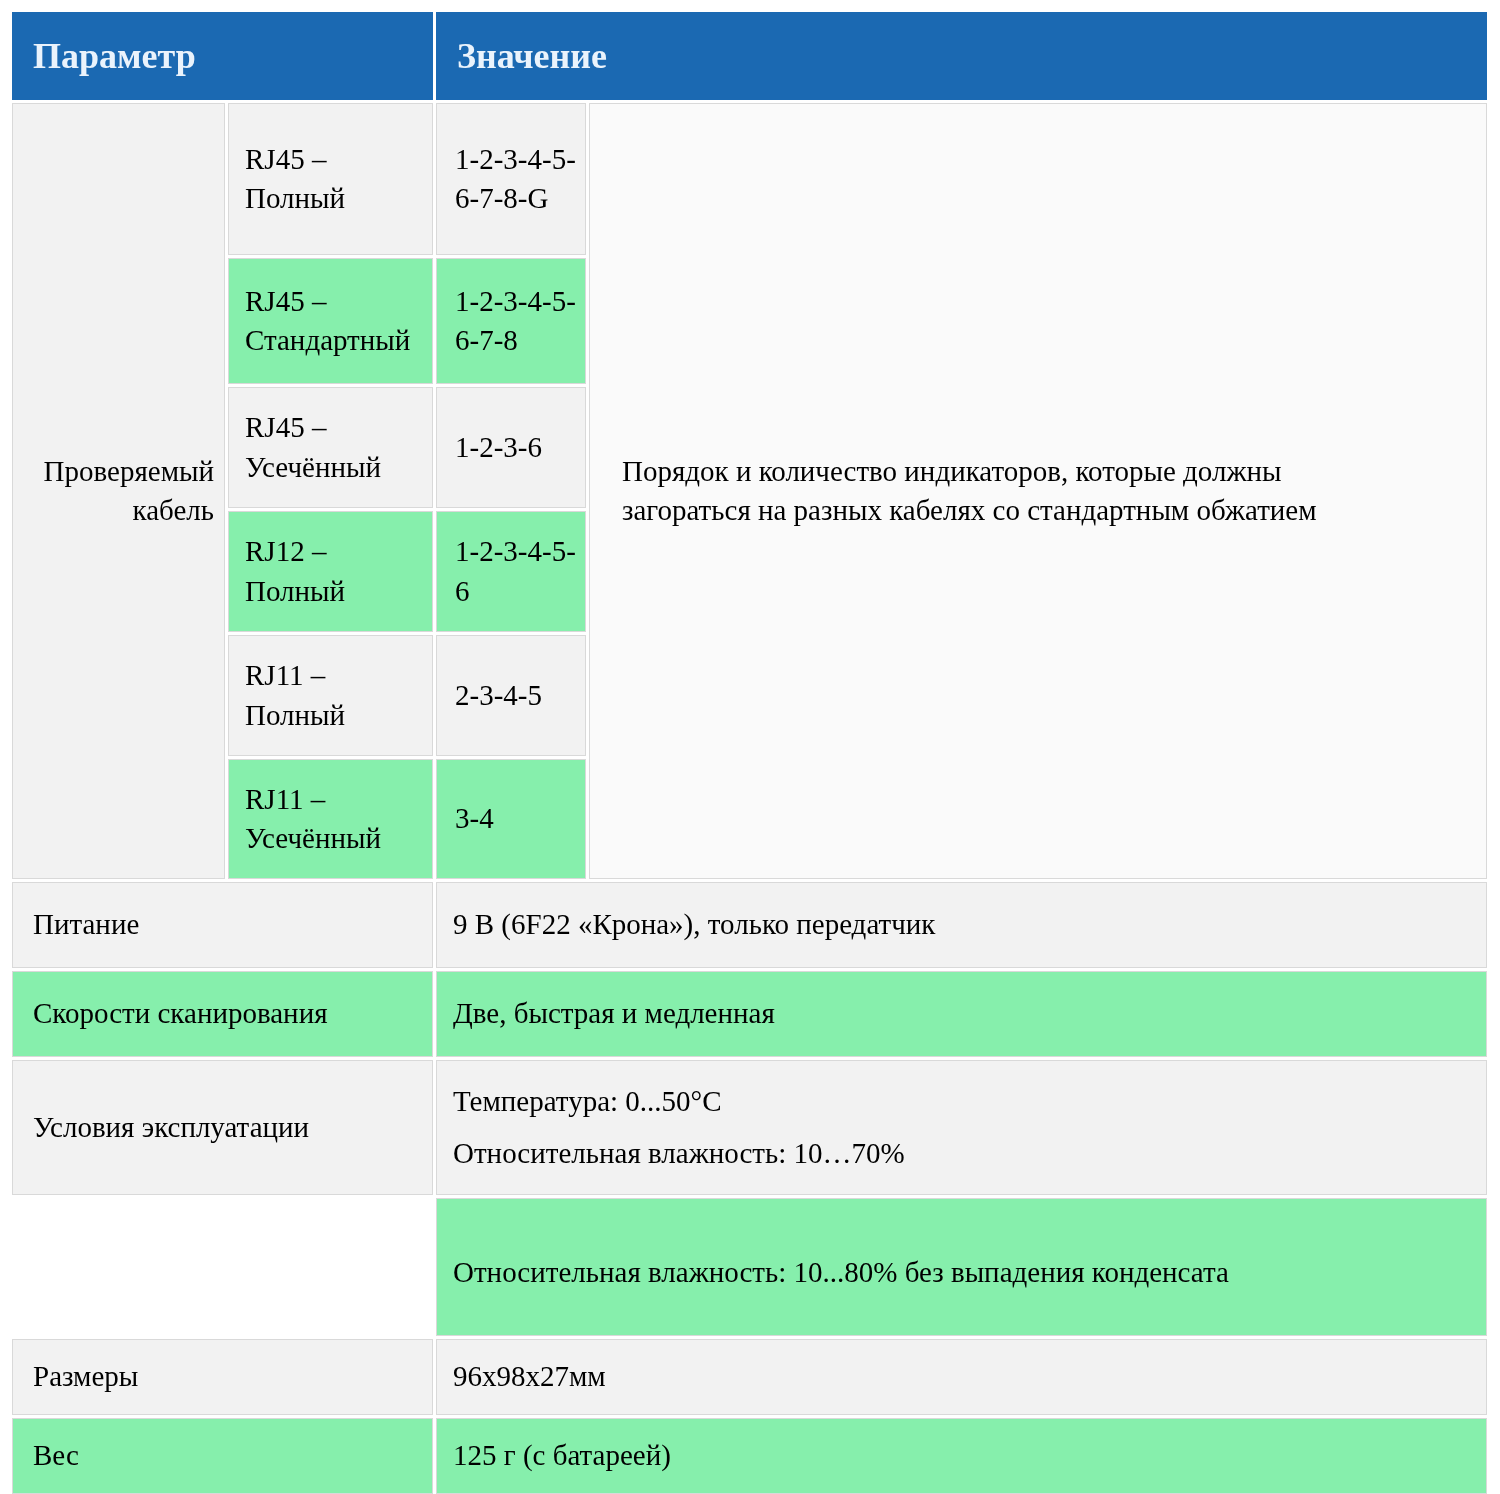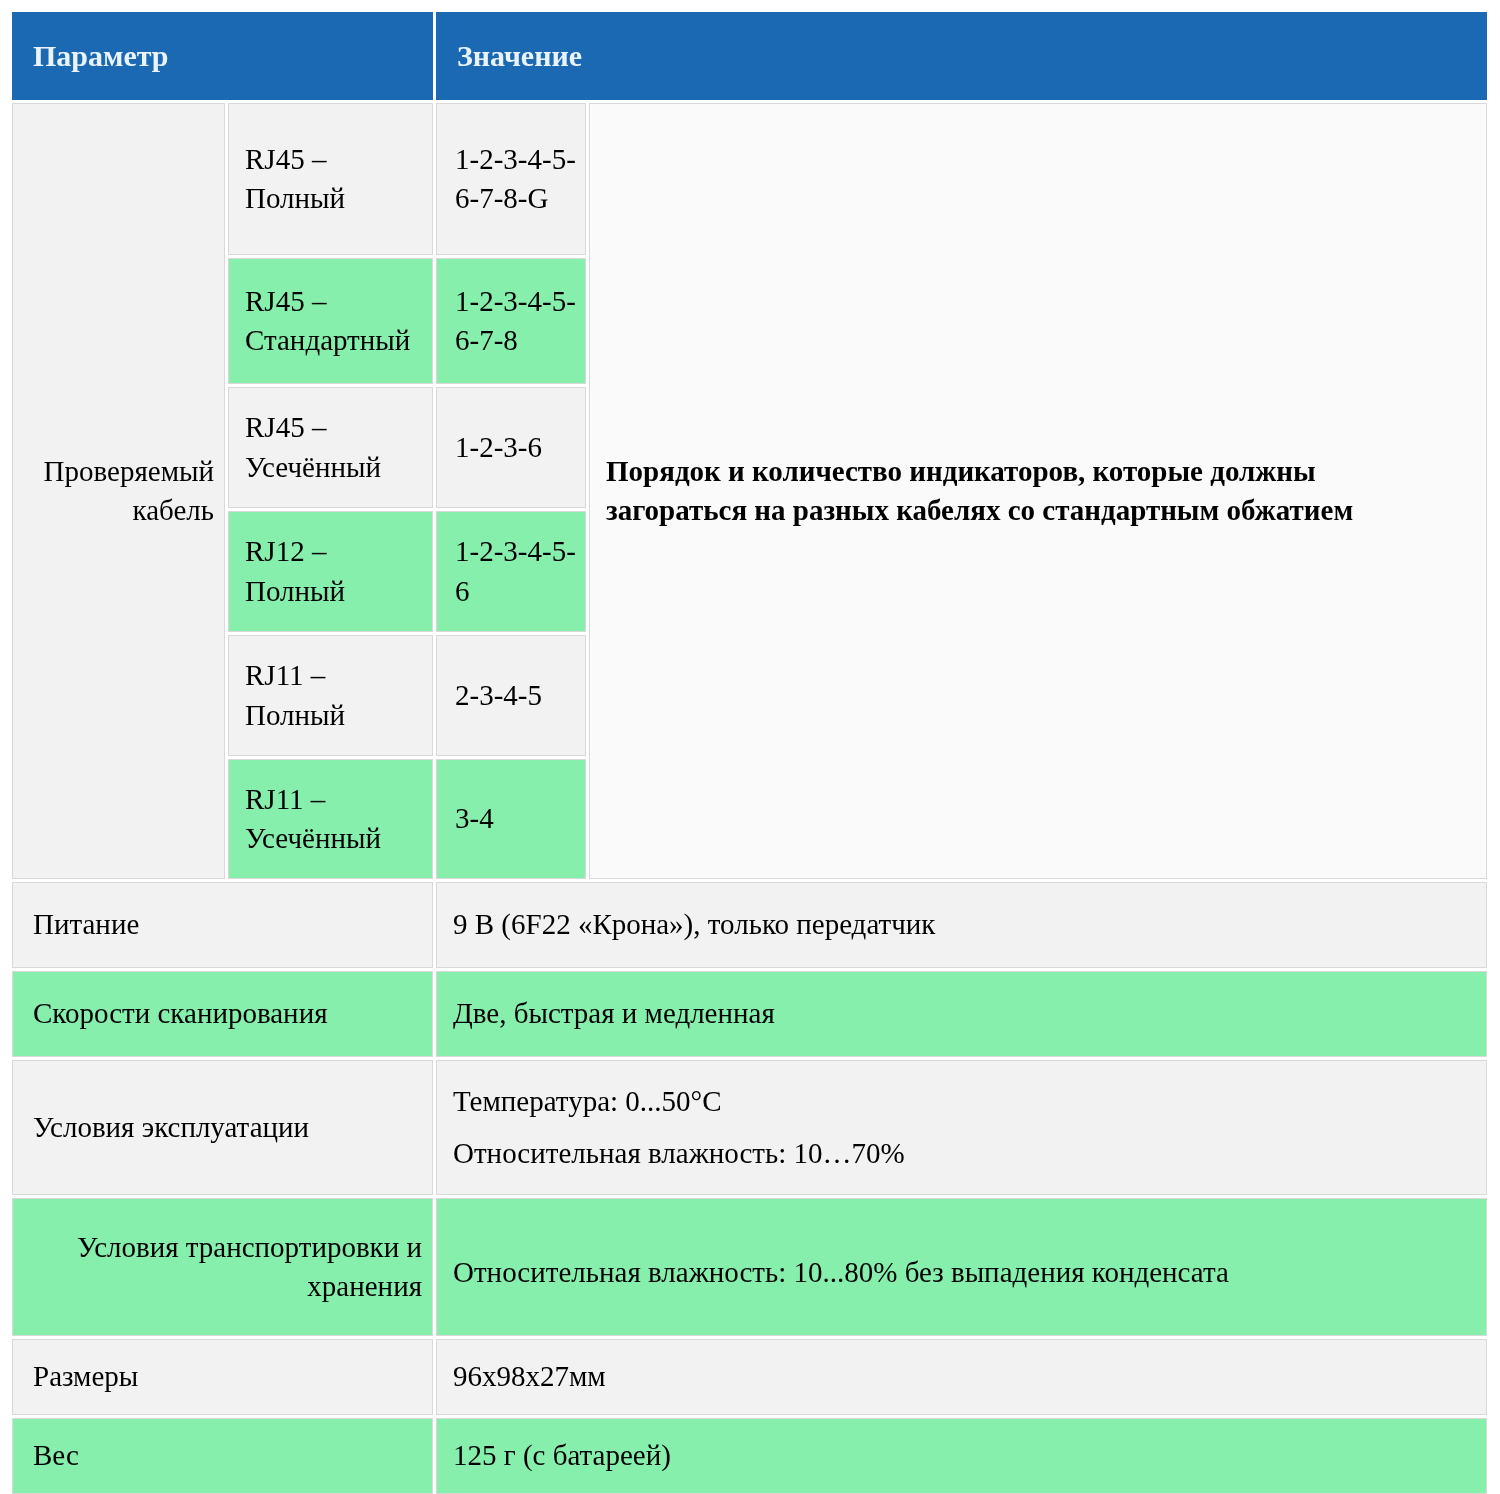--- a/index.html
+++ b/index.html
@@ -30,29 +30,29 @@
     font-size: 29px;
     line-height: 1.35;
     padding: 8px 10px 8px 16px;
     overflow: hidden;
   }
   .hcell {
     background: #1b69b2;
     border: 1px solid #1b69b2;
     color: #eaf3fc;
     font-weight: bold;
-    font-size: 30px;
+    font-size: 36px;
     padding-left: 20px;
   }
   .gray  { background: #f2f2f2; }
   .white { background: #86efac; }
   .notebg { background: #fafafa; }
   .label-cell { padding-left: 20px; text-align: right; }
   .pins-cell { padding-left: 18px; padding-right: 7px; }
-  .note-cell p { margin: 0; max-width: 790px; font-weight: bold; }
+  .note-cell p { margin: 16px; max-width: 790px; }
   .val-extra { margin-top: 12px; }
 </style>
 </head>
 <body>
 
 <div class="page">
   <div class="tbl">
 
     <div class="cell hcell" style="grid-area:1/1/2/3">
       <span>Параметр</span>
@@ -126,23 +126,20 @@
       </div>
 
     <div class="cell white" style="grid-area:9/3/10/5">
         <div>Две, быстрая и медленная</div>
       </div>
     <div class="cell gray" style="grid-area:10/3/11/5">
       <div>Температура: 0...50°C</div>
       <div class="val-extra">Относительная влажность: 10…70%</div>
     </div>
 
-    <div class="cell white label-cell" style="grid-area:11/1/12/3">
-        <span>Условия транспортировки и хранения</span>
-      </div>
     <div class="cell white" style="grid-area:11/3/12/5">
       <div class="val-extra">Относительная влажность: 10...80% без выпадения конденсата</div>
     </div>
 
     <div class="cell gray label-cell" style="grid-area:12/1/13/3">
         <span>Размеры</span>
       </div>
     <div class="cell gray" style="grid-area:12/3/13/5">
         <div>96x98x27мм</div>
       </div>

